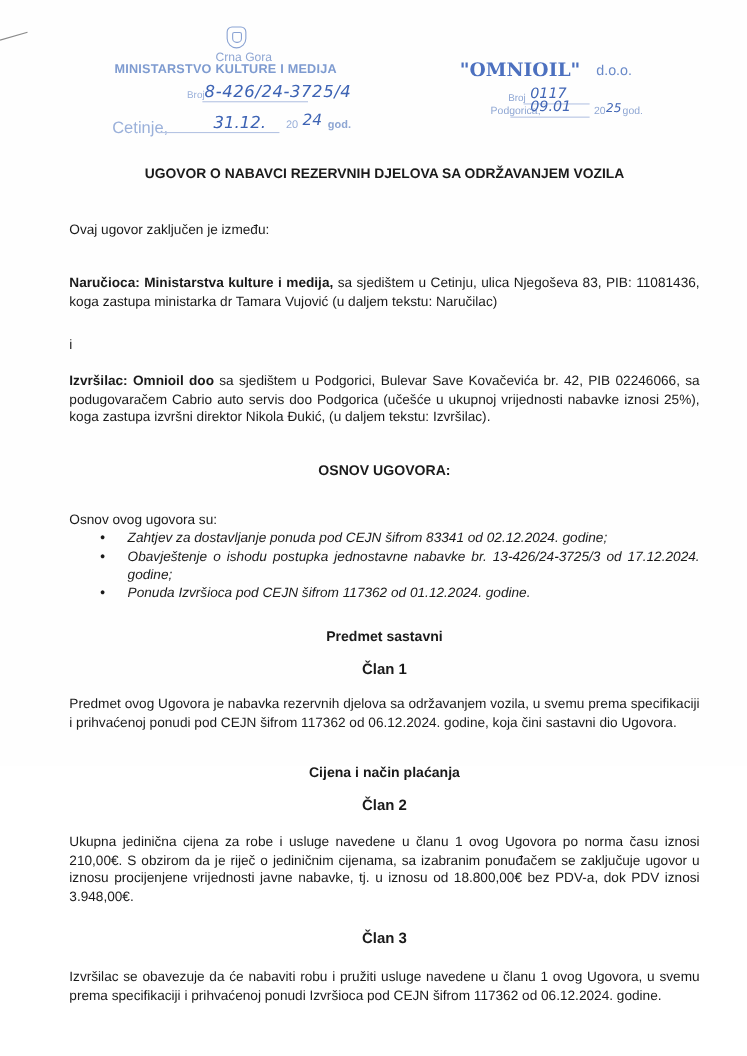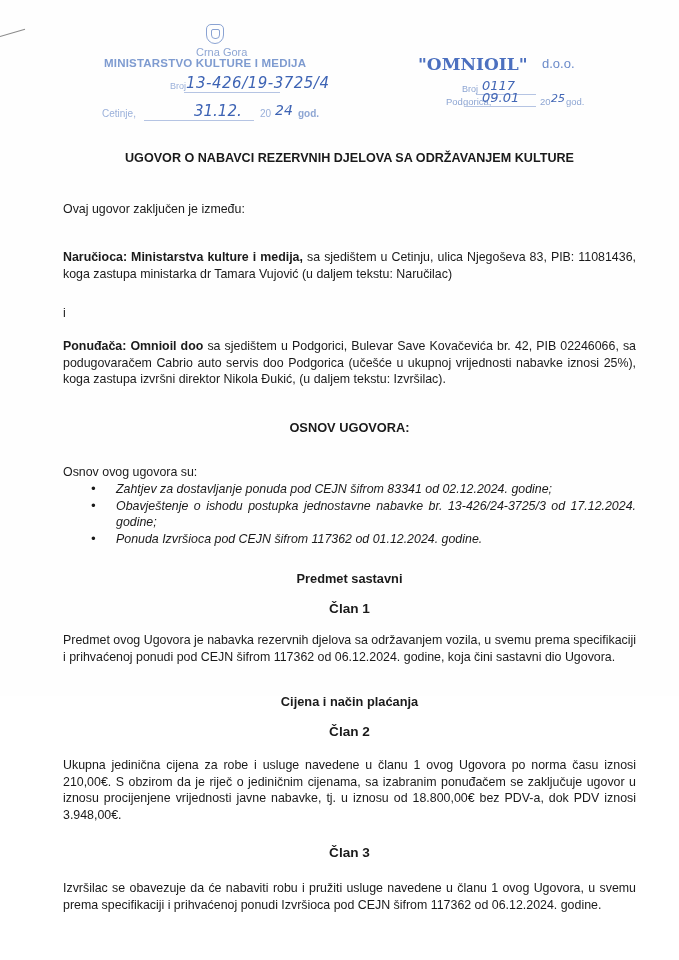--- a/index.html
+++ b/index.html
@@ -10,21 +10,21 @@
 
   .stamp { position: absolute; color: #6f8fc7; }
   .stamp-left { left: 100px; top: 24px; width: 240px; }
   .crest { position: absolute; left: 106px; top: 0; width: 18px; height: 20px; border: 1.5px solid #8aa3d3; border-radius: 5px 5px 9px 9px; box-sizing: border-box; }
   .crest::before { content: ""; position: absolute; left: 4px; top: 4px; width: 7px; height: 8px; border: 1px solid #8aa3d3; border-radius: 2px 2px 4px 4px; }
   .stamp-country { position: absolute; left: 96px; top: 22px; font-size: 11px; color: #8ea6d3; }
   .stamp-ministry { position: absolute; left: 4px; top: 33px; font-size: 11.5px; font-weight: bold; letter-spacing: 0.2px; color: #7e9bd0; white-space: nowrap; }
   .stamp-broj-label { position: absolute; left: 70px; top: 57px; font-size: 9px; color: #9ab0da; }
   .stamp-broj-val { position: absolute; left: 86px; top: 50px; font-size: 15px; font-style: italic; color: #3d63b4; font-family: "DejaVu Sans", sans-serif; letter-spacing: 0.5px; white-space: nowrap; }
   .stamp-broj-line { position: absolute; left: 84px; top: 68px; width: 96px; border-bottom: 1px solid #b5c4e3; }
-  .stamp-place { position: absolute; left: 2px; top: 84px; font-size: 10px; color: #9ab0da; text-align: center; }
+  .stamp-place { position: absolute; left: 2px; top: 84px; font-size: 15px; color: #9ab0da; text-align: center; }
   .stamp-date-val { position: absolute; left: 94px; top: 78px; font-size: 15px; font-style: italic; color: #3d63b4; font-family: "DejaVu Sans", sans-serif; white-space: nowrap; }
   .stamp-date-line { position: absolute; left: 44px; top: 96px; width: 110px; border-bottom: 1px solid #b5c4e3; }
   .stamp-year-prefix { position: absolute; left: 160px; top: 84px; font-size: 10px; color: #9ab0da; }
   .stamp-year-val { position: absolute; left: 175px; top: 78px; font-size: 14px; font-style: italic; color: #3d63b4; font-family: "DejaVu Sans", sans-serif; }
   .stamp-god { position: absolute; left: 198px; top: 84px; font-size: 10px; color: #8ea6d3; font-weight: bold; }
 
   .stamp-right { left: 418px; top: 54px; width: 200px; }
   .omni-name { position: absolute; left: 0; top: 0; font-family: "DejaVu Serif", serif; font-weight: bold; font-size: 17px; color: #4c70bf; white-space: nowrap; }
   .omni-doo { position: absolute; left: 124px; top: 2px; font-size: 13px; color: #6a8ac9; }
   .omni-broj-label { position: absolute; left: 44px; top: 30px; font-size: 9px; color: #8ea6d3; }
@@ -51,21 +51,21 @@
 <body>
 
 <div class="page">
   <div class="scan-mark"></div>
 
   <div class="stamp stamp-left">
     <div class="crest"></div>
     <div class="stamp-country">Crna Gora</div>
     <div class="stamp-ministry">MINISTARSTVO KULTURE I MEDIJA</div>
     <div class="stamp-broj-label">Broj</div>
-    <div class="stamp-broj-val">13-426/19-3725/4</div>
+    <div class="stamp-broj-val">8-426/24-3725/4</div>
     <div class="stamp-broj-line"></div>
     <div class="stamp-place">Cetinje,</div>
     <div class="stamp-date-val">31.12.</div>
     <div class="stamp-date-line"></div>
     <div class="stamp-year-prefix">20</div>
     <div class="stamp-year-val">24</div>
     <div class="stamp-god">god.</div>
   </div>
 
   <div class="stamp stamp-right">
@@ -76,32 +76,32 @@
     <div class="omni-broj-line"></div>
     <div class="omni-place">Podgorica,</div>
     <div class="omni-date-val">09.01</div>
     <div class="omni-date-line"></div>
     <div class="omni-year-prefix">20</div>
     <div class="omni-year-val">25</div>
     <div class="omni-god">god.</div>
   </div>
 
   <div class="doc">
-    <div class="title">UGOVOR O NABAVCI REZERVNIH DJELOVA SA ODRŽAVANJEM KULTURE</div>
+    <div class="title">UGOVOR O NABAVCI REZERVNIH DJELOVA SA ODRŽAVANJEM VOZILA</div>
 
     <div class="p" style="top:201px;">Ovaj ugovor zaključen je između:</div>
 
     <div class="p" style="top:249px;">
       <b>Naručioca: Ministarstva kulture i medija,</b><span> sa sjedištem u Cetinju, ulica Njegoševa 83, PIB: 11081436, koga zastupa ministarka dr Tamara Vujović (u daljem tekstu: Naručilac)</span>
     </div>
 
     <div class="p" style="top:305px;">i</div>
 
     <div class="p" style="top:338px;">
-      <b>Ponuđača: Omnioil doo</b><span> sa sjedištem u Podgorici, Bulevar Save Kovačevića br. 42, PIB 02246066, sa podugovaračem Cabrio auto servis doo Podgorica  (učešće u ukupnoj vrijednosti nabavke iznosi  25%), koga zastupa izvršni direktor Nikola Đukić, (u daljem tekstu: Izvršilac).</span>
+      <b>Izvršilac: Omnioil doo</b><span> sa sjedištem u Podgorici, Bulevar Save Kovačevića br. 42, PIB 02246066, sa podugovaračem Cabrio auto servis doo Podgorica  (učešće u ukupnoj vrijednosti nabavke iznosi  25%), koga zastupa izvršni direktor Nikola Đukić, (u daljem tekstu: Izvršilac).</span>
     </div>
 
     <div class="center-h" style="top:420px;">OSNOV UGOVORA:</div>
 
     <div class="p" style="top:464px;">Osnov ovog ugovora su:</div>
 
     <ul class="bul" style="top:481px;font-style:italic;">
       <li>Zahtjev za dostavljanje ponuda pod CEJN šifrom 83341 od 02.12.2024. godine;</li>
       <li>Obavještenje o ishodu postupka jednostavne nabavke br. 13-426/24-3725/3 od 17.12.2024. godine;</li>
       <li>Ponuda Izvršioca pod CEJN šifrom 117362 od 01.12.2024. godine.</li>

